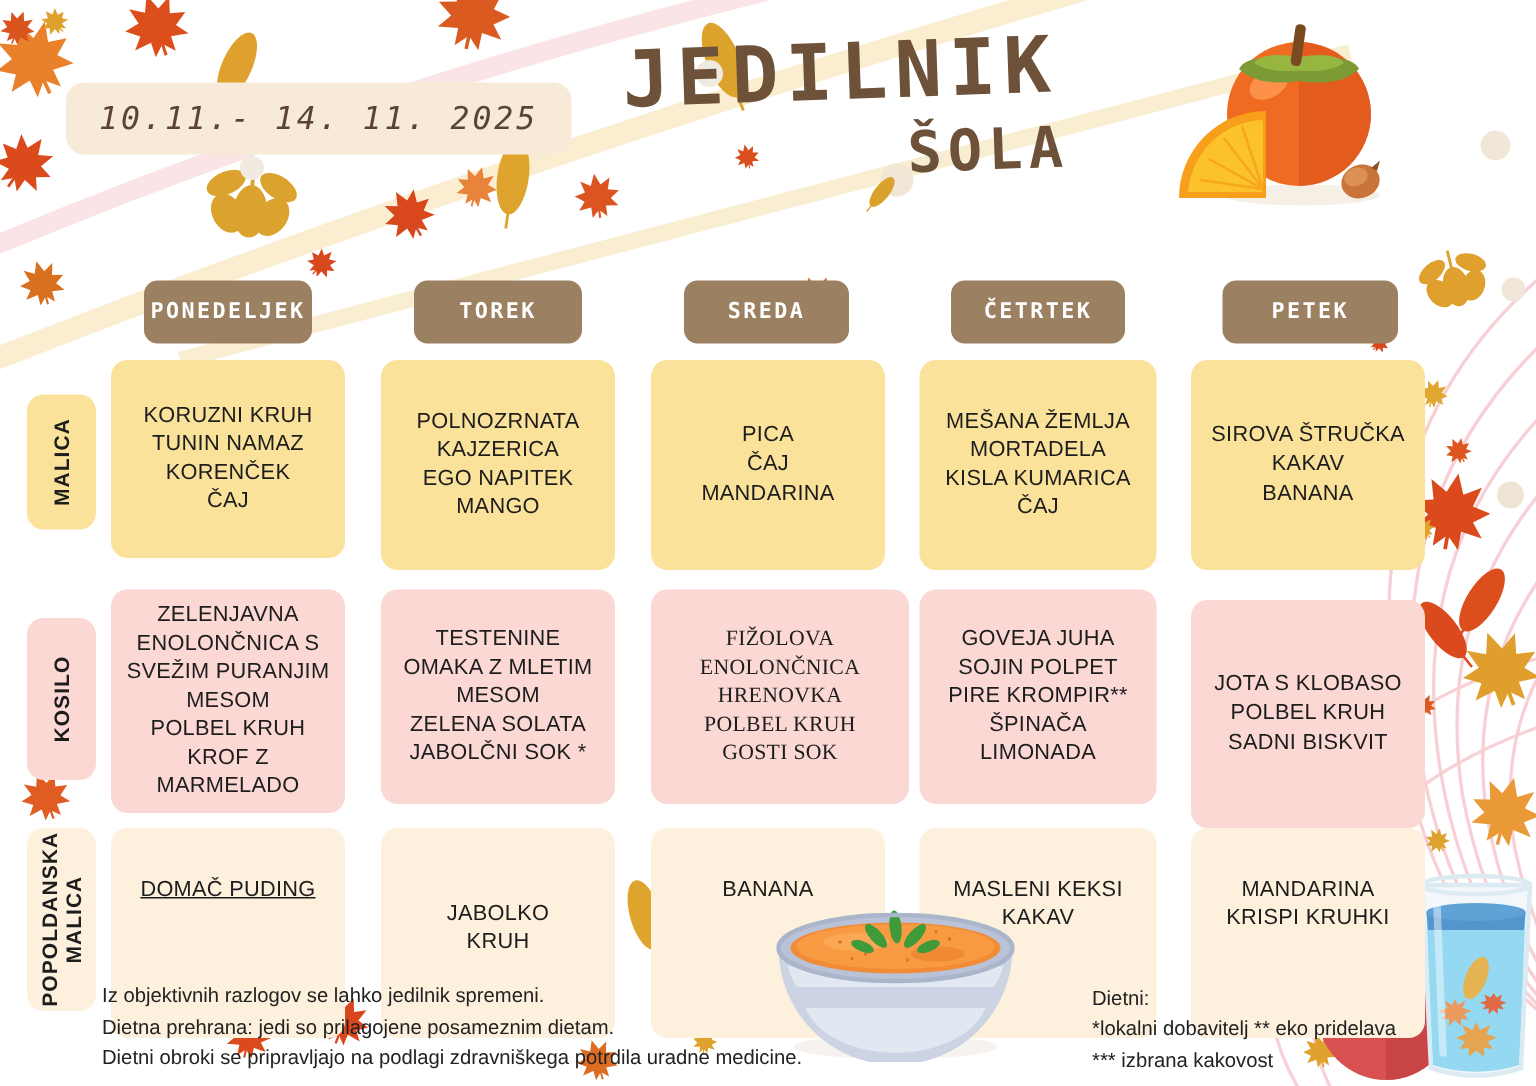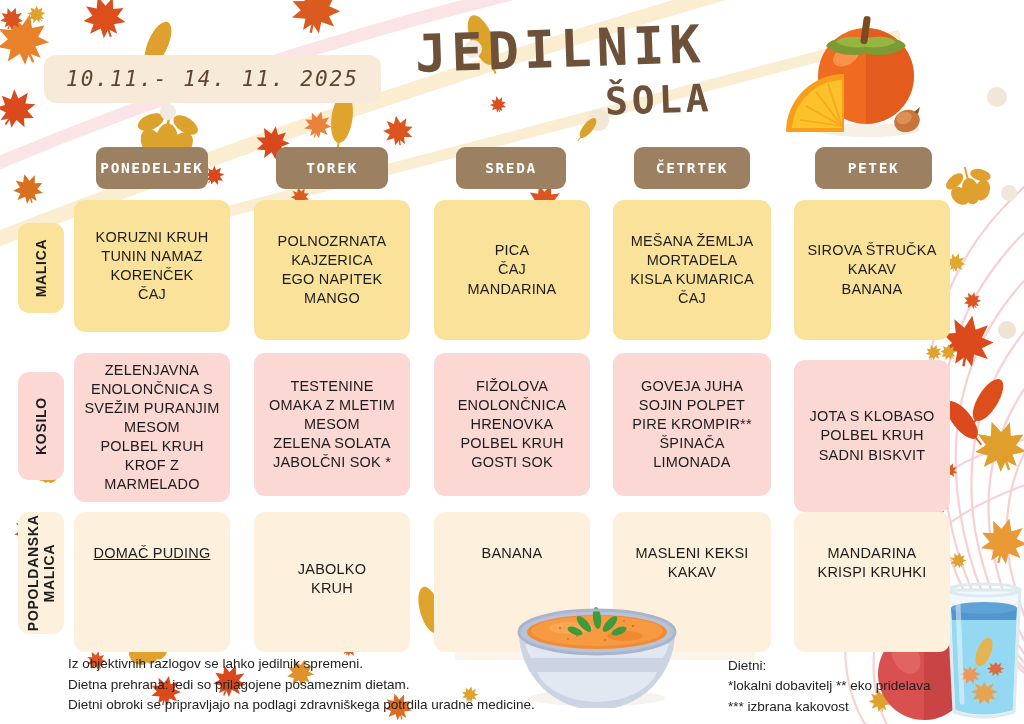--- a/index.html
+++ b/index.html
@@ -36,21 +36,21 @@
   }
   .title-sub {
     font-family:"DejaVu Sans Mono", monospace;
     font-size:38px; font-weight:bold; letter-spacing:4px;
     color:#6d5138; line-height:1;
     margin-top:6px; margin-left:190px;
     transform:rotate(-2deg);
   }
 
   
-  .grid { position:absolute; inset:0; z-index:5; }
+  .grid { position:absolute; inset:0; z-index:5;margin-top:40px; }
 
   .day-head {
     position:absolute; top:147px; height:42px;
     background:#9b8062; border-radius:9px;
     color:#ffffff; font-size:14.5px; font-weight:bold;
     letter-spacing:1.6px;
     display:flex; align-items:center; justify-content:center;
     font-family:"DejaVu Sans Mono", monospace;
   }
 
@@ -443,21 +443,21 @@
 ENOLONČNICA S
 SVEŽIM PURANJIM
 MESOM
 POLBEL KRUH
 KROF Z MARMELADO</div>
   <div class="cell c-kosilo" style="left:254px;top:353px;width:156px;height:143px;white-space:pre-line;">TESTENINE
 OMAKA Z MLETIM
 MESOM
 ZELENA SOLATA
 JABOLČNI SOK *</div>
-  <div class="cell c-kosilo" style="left:434px;top:353px;width:156px;height:143px;white-space:pre-line;">FIŽOLOVA
+  <div class="cell c-kosilo" style="left:434px;top:353px;width:172px;height:143px;white-space:pre-line;font-family:Liberation Serif, serif;">FIŽOLOVA
 ENOLONČNICA
 HRENOVKA
 POLBEL KRUH
 GOSTI SOK</div>
   <div class="cell c-kosilo" style="left:613px;top:353px;width:158px;height:143px;white-space:pre-line;">GOVEJA JUHA
 SOJIN POLPET
 PIRE KROMPIR**
 ŠPINAČA
 LIMONADA</div>
   <div class="cell c-kosilo" style="left:794px;top:360px;width:156px;height:152px;white-space:pre-line;">JOTA S KLOBASO

